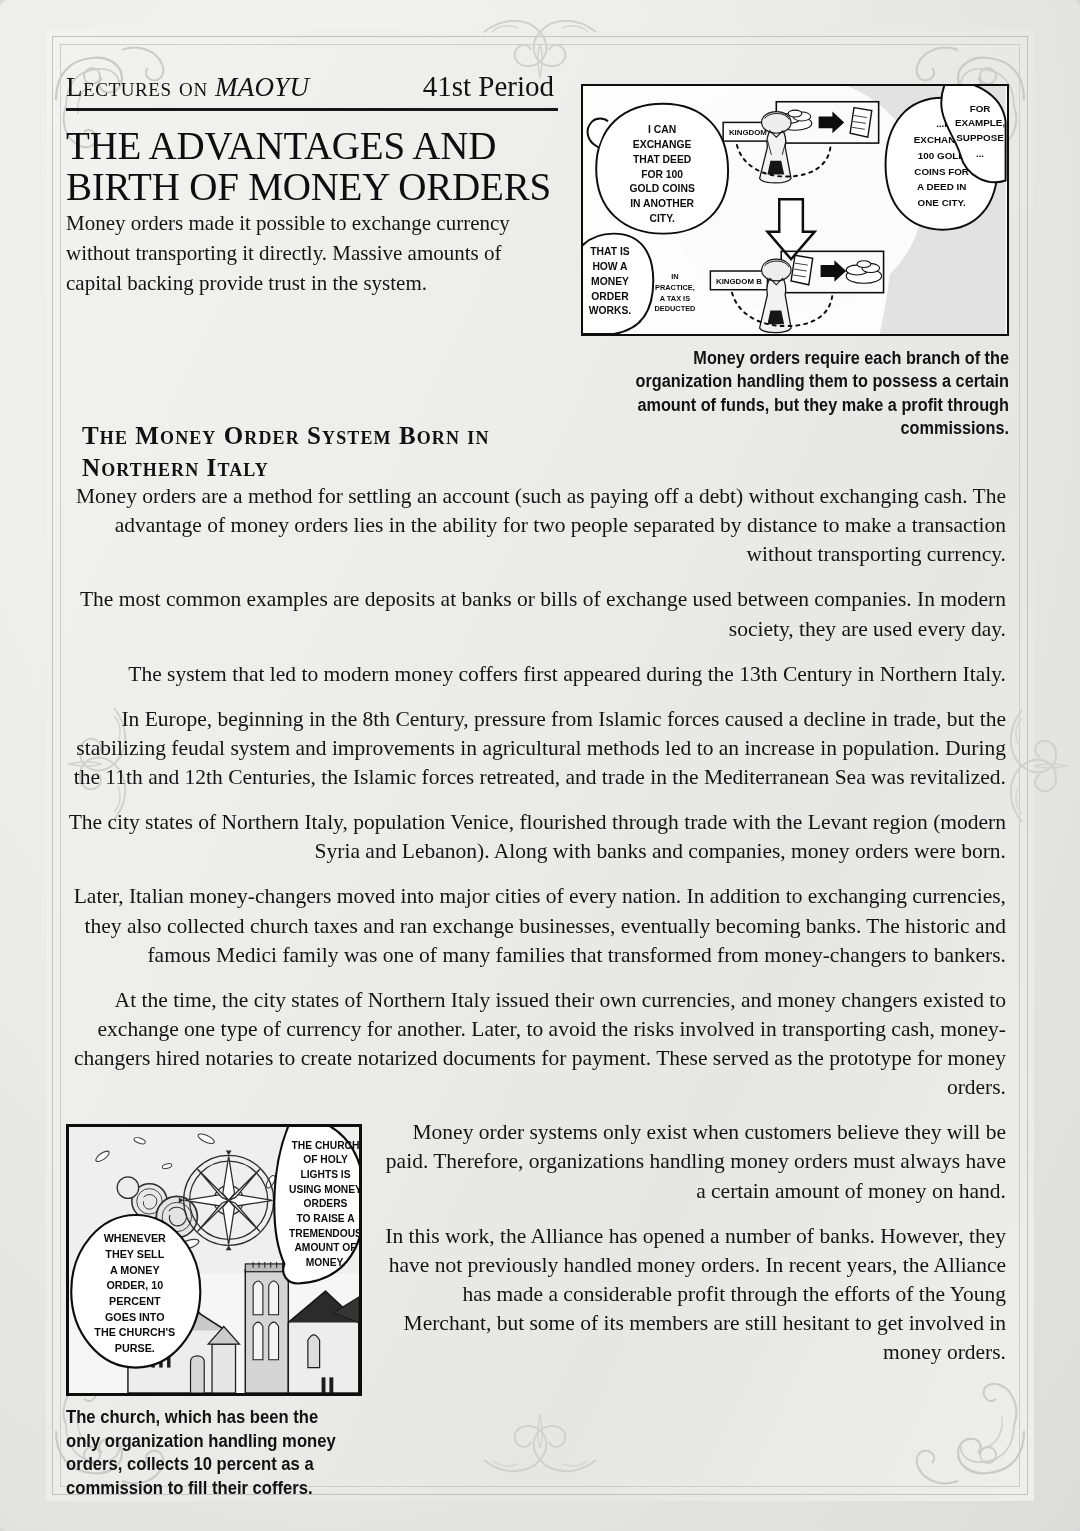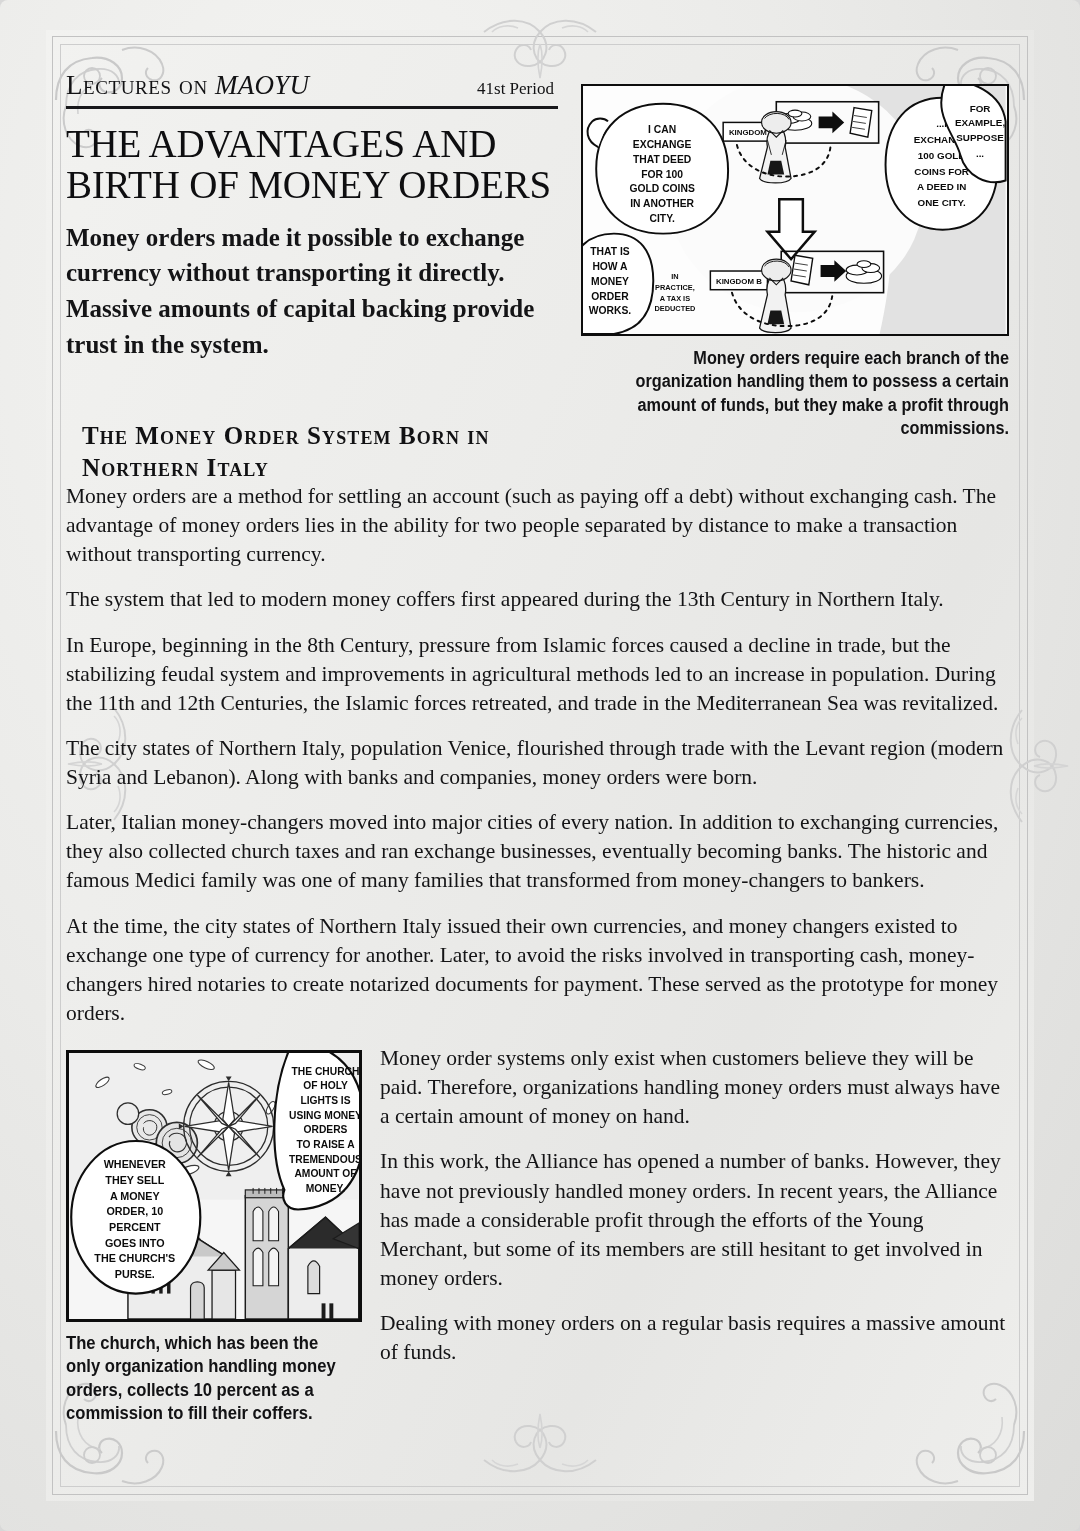--- a/index.html
+++ b/index.html
@@ -74,45 +74,44 @@
   }
   .masthead-title em {
     font-style: italic;
     font-variant: normal;
     text-transform: uppercase;
     font-size: 27px;
     letter-spacing: 0.2px;
   }
   .masthead-period {
     margin-left: auto;
-    font-size: 17px;
+    font-size: 29px;
     color: #121214;
     white-space: nowrap;
     padding-right: 4px;
   }
 
   
   .headline {
     width: 500px;
     margin-top: 14px;
     font-size: 39px;
     line-height: 1.06;
     font-weight: 400;
     letter-spacing: -0.2px;
     color: #0e0e10;
     text-transform: uppercase;
   }
 
   .standfirst {
     width: 480px;
-    margin-top: 14px;
-    font-size: 25px;
+    margin-top: 0;
+    font-size: 21px;
     line-height: 1.43;
     color: #141416;
-    font-weight: bold;
   }
 
   
   .diagram-block {
     position: absolute;
     left: 515px;
     top: 14px;
     width: 432px;
   }
   .diagram-panel {
@@ -156,21 +155,21 @@
     position: absolute;
     left: 0;
     top: 412px;
     width: 940px;
   }
   .article p {
     font-size: 21.5px;
     line-height: 1.355;
     color: #141416;
     margin-bottom: 16px;
-    text-align: left;
+    text-align: right;
   }
   .article p:last-child { margin-bottom: 0; }
 
   
   .figure-church {
     float: left;
     width: 296px;
     margin: 6px 18px 6px 0;
     shape-outside: inset(0);
   }
@@ -368,20 +367,21 @@
           </g>
         </svg>
       </div>
       <div class="diagram-caption">Money orders require each branch of the organization handling them to possess a certain amount of funds, but they make a profit through commissions.</div>
     </div>
 
     <h2 class="section-heading">The Money Order System Born in Northern Italy</h2>
 
     <div class="article">
       <p>Money orders are a method for settling an account (such as paying off a debt) without exchanging cash. The advantage of money orders lies in the ability for two people separated by distance to make a transaction without transporting currency.</p>
+      <p>The most common examples are deposits at banks or bills of exchange used between companies. In modern society, they are used every day.</p>
       <p>The system that led to modern money coffers first appeared during the 13th Century in Northern Italy.</p>
       <p>In Europe, beginning in the 8th Century, pressure from Islamic forces caused a decline in trade, but the stabilizing feudal system and improvements in agricultural methods led to an increase in population. During the 11th and 12th Centuries, the Islamic forces retreated, and trade in the Mediterranean Sea was revitalized.</p>
       <p>The city states of Northern Italy, population Venice, flourished through trade with the Levant region (modern Syria and Lebanon). Along with banks and companies, money orders were born.</p>
       <p>Later, Italian money-changers moved into major cities of every nation. In addition to exchanging currencies, they also collected church taxes and ran exchange businesses, eventually becoming banks. The historic and famous Medici family was one of many families that transformed from money-changers to bankers.</p>
       <p>At the time, the city states of Northern Italy issued their own currencies, and money changers existed to exchange one type of currency for another. Later, to avoid the risks involved in transporting cash, money-changers hired notaries to create notarized documents for payment. These served as the prototype for money orders.</p>
 
       <div class="figure-church">
         <div class="church-panel">
           <svg class="church-svg" viewBox="0 0 296 272">
             <rect x="0" y="0" width="296" height="272" fill="#f6f6f6"></rect>
@@ -485,17 +485,16 @@
               <text class="bub-text" x="262" y="127" font-size="10.5">AMOUNT OF</text>
               <text class="bub-text" x="262" y="142" font-size="10.5">MONEY.</text>
             </g>
           </svg>
         </div>
         <div class="church-caption">The church, which has been the only organization handling money orders, collects 10 percent as a commission to fill their coffers.</div>
       </div>
 
       <p>Money order systems only exist when customers believe they will be paid. Therefore, organizations handling money orders must always have a certain amount of money on hand.</p>
       <p>In this work, the Alliance has opened a number of banks. However, they have not previously handled money orders. In recent years, the Alliance has made a considerable profit through the efforts of the Young Merchant, but some of its members are still hesitant to get involved in money orders.</p>
-      <p>Dealing with money orders on a regular basis requires a massive amount of funds.</p>
     </div>
 
   </div>
 </div>
 
 </body></html>

